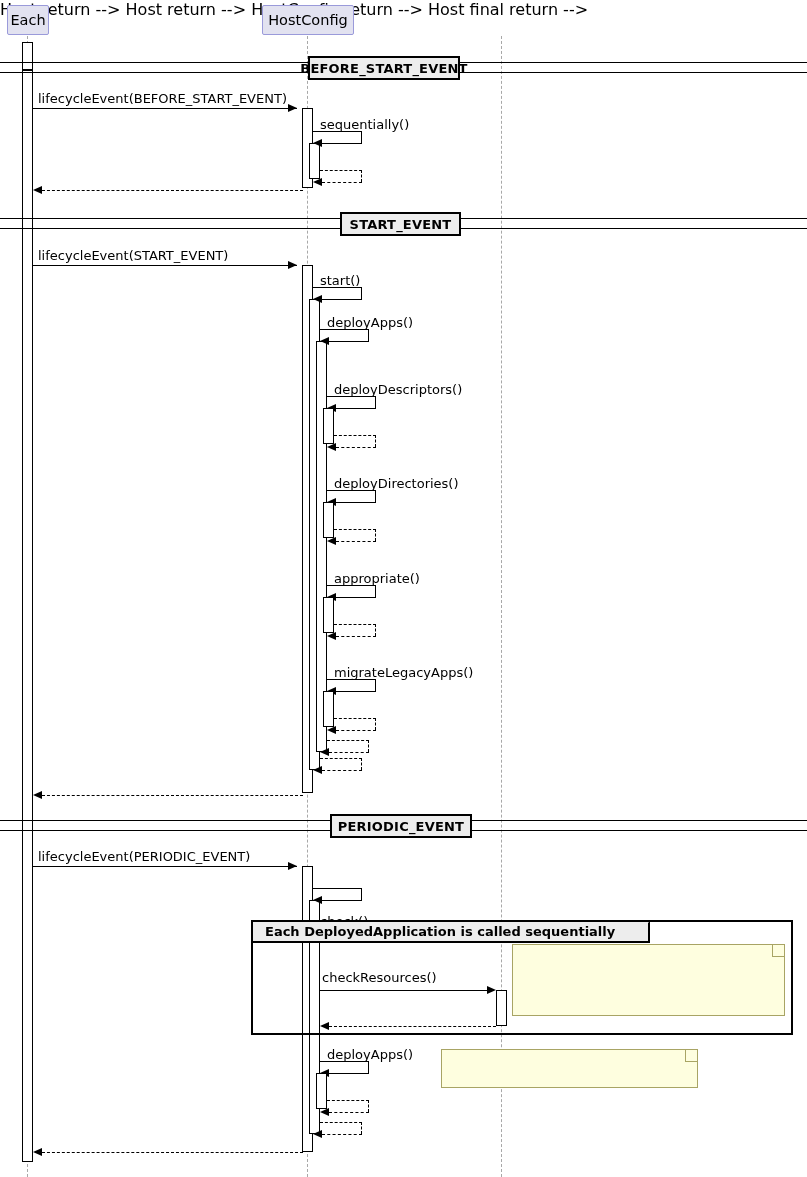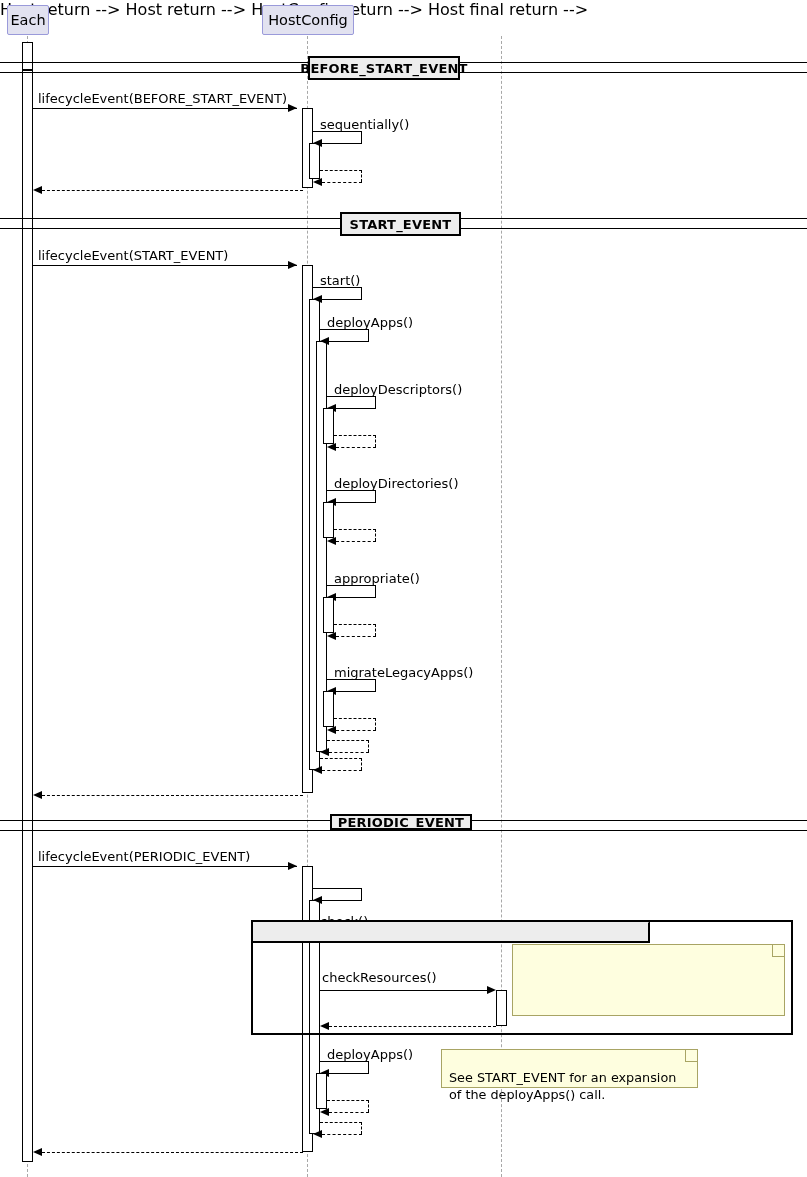--- a/index.html
+++ b/index.html
@@ -277,21 +277,21 @@
 
    Host return --&gt;
   <div class="msgline ret" style="left:42px;top:795px;width:261px;"></div>
   <div class="arrowL" style="left:33px;top:790.5px;"></div>
 
   
   
   
   <div class="divrule" style="left:0px;top:820px;width:807px;"></div>
   <div class="divrule" style="left:0px;top:830px;width:807px;"></div>
-  <div class="divbox" style="left:330px;top:814px;width:142px;height:16px;">
+  <div class="divbox" style="left:330px;top:814px;width:142px;height:24px;">
     <span>PERIODIC_EVENT</span>
   </div>
 
   
   <div class="msglabel" style="left:38px;top:850px;">lifecycleEvent(PERIODIC_EVENT)</div>
   <div class="msgline" style="left:33px;top:866px;width:264px;"></div>
   <div class="arrowR" style="left:288px;top:861.5px;"></div>
 
   
   <div class="activation" style="left:302px;top:866px;width:11px;height:286px;"></div>
@@ -300,20 +300,21 @@
   
   <div class="msglabel" style="left:320px;top:875px;margin-top:40px;">check()</div>
   <div class="msgline" style="left:313px;top:888px;width:49px;"></div>
   <div class="vline" style="left:361px;top:888px;height:12px;"></div>
   <div class="msgline" style="left:322px;top:900px;width:40px;"></div>
   <div class="arrowL" style="left:313px;top:895.5px;"></div>
 
   
   <div class="groupbox" style="left:251px;top:920px;width:542px;height:115px;"></div>
   <div class="grouphdr" style="left:253px;top:922px;width:397px;height:21px;">
+    <span>Each DeployedApplication is called sequentially</span>
     <span class="notch"></span>
   </div>
 
   
   <div class="msglabel" style="left:322px;top:971px;">checkResources()</div>
   <div class="msgline" style="left:320px;top:990px;width:167px;"></div>
   <div class="arrowR" style="left:487px;top:985.5px;"></div>
   <div class="activation" style="left:496px;top:990px;width:11px;height:36px;"></div>
 
    HostConfig return --&gt;
@@ -328,22 +329,20 @@
   
   <div class="msglabel" style="left:327px;top:1048px;">deployApps()</div>
   <div class="msgline" style="left:320px;top:1061px;width:49px;"></div>
   <div class="vline" style="left:368px;top:1061px;height:12px;"></div>
   <div class="msgline" style="left:329px;top:1073px;width:40px;"></div>
   <div class="arrowL" style="left:320px;top:1068.5px;"></div>
   <div class="activation" style="left:316px;top:1073px;width:11px;height:36px;"></div>
 
   
   <div class="note" style="left:441px;top:1049px;width:257px;height:39px;">
-    <span>See START_EVENT for an expansion
-of the deployApps() call.</span>
     <span class="fold"></span>
   </div>
 
   
   <div class="msgline ret" style="left:327px;top:1100px;width:42px;"></div>
   <div class="vline ret" style="left:368px;top:1100px;height:12px;"></div>
   <div class="msgline ret" style="left:329px;top:1112px;width:40px;"></div>
   <div class="arrowL" style="left:320px;top:1107.5px;"></div>
 
   

